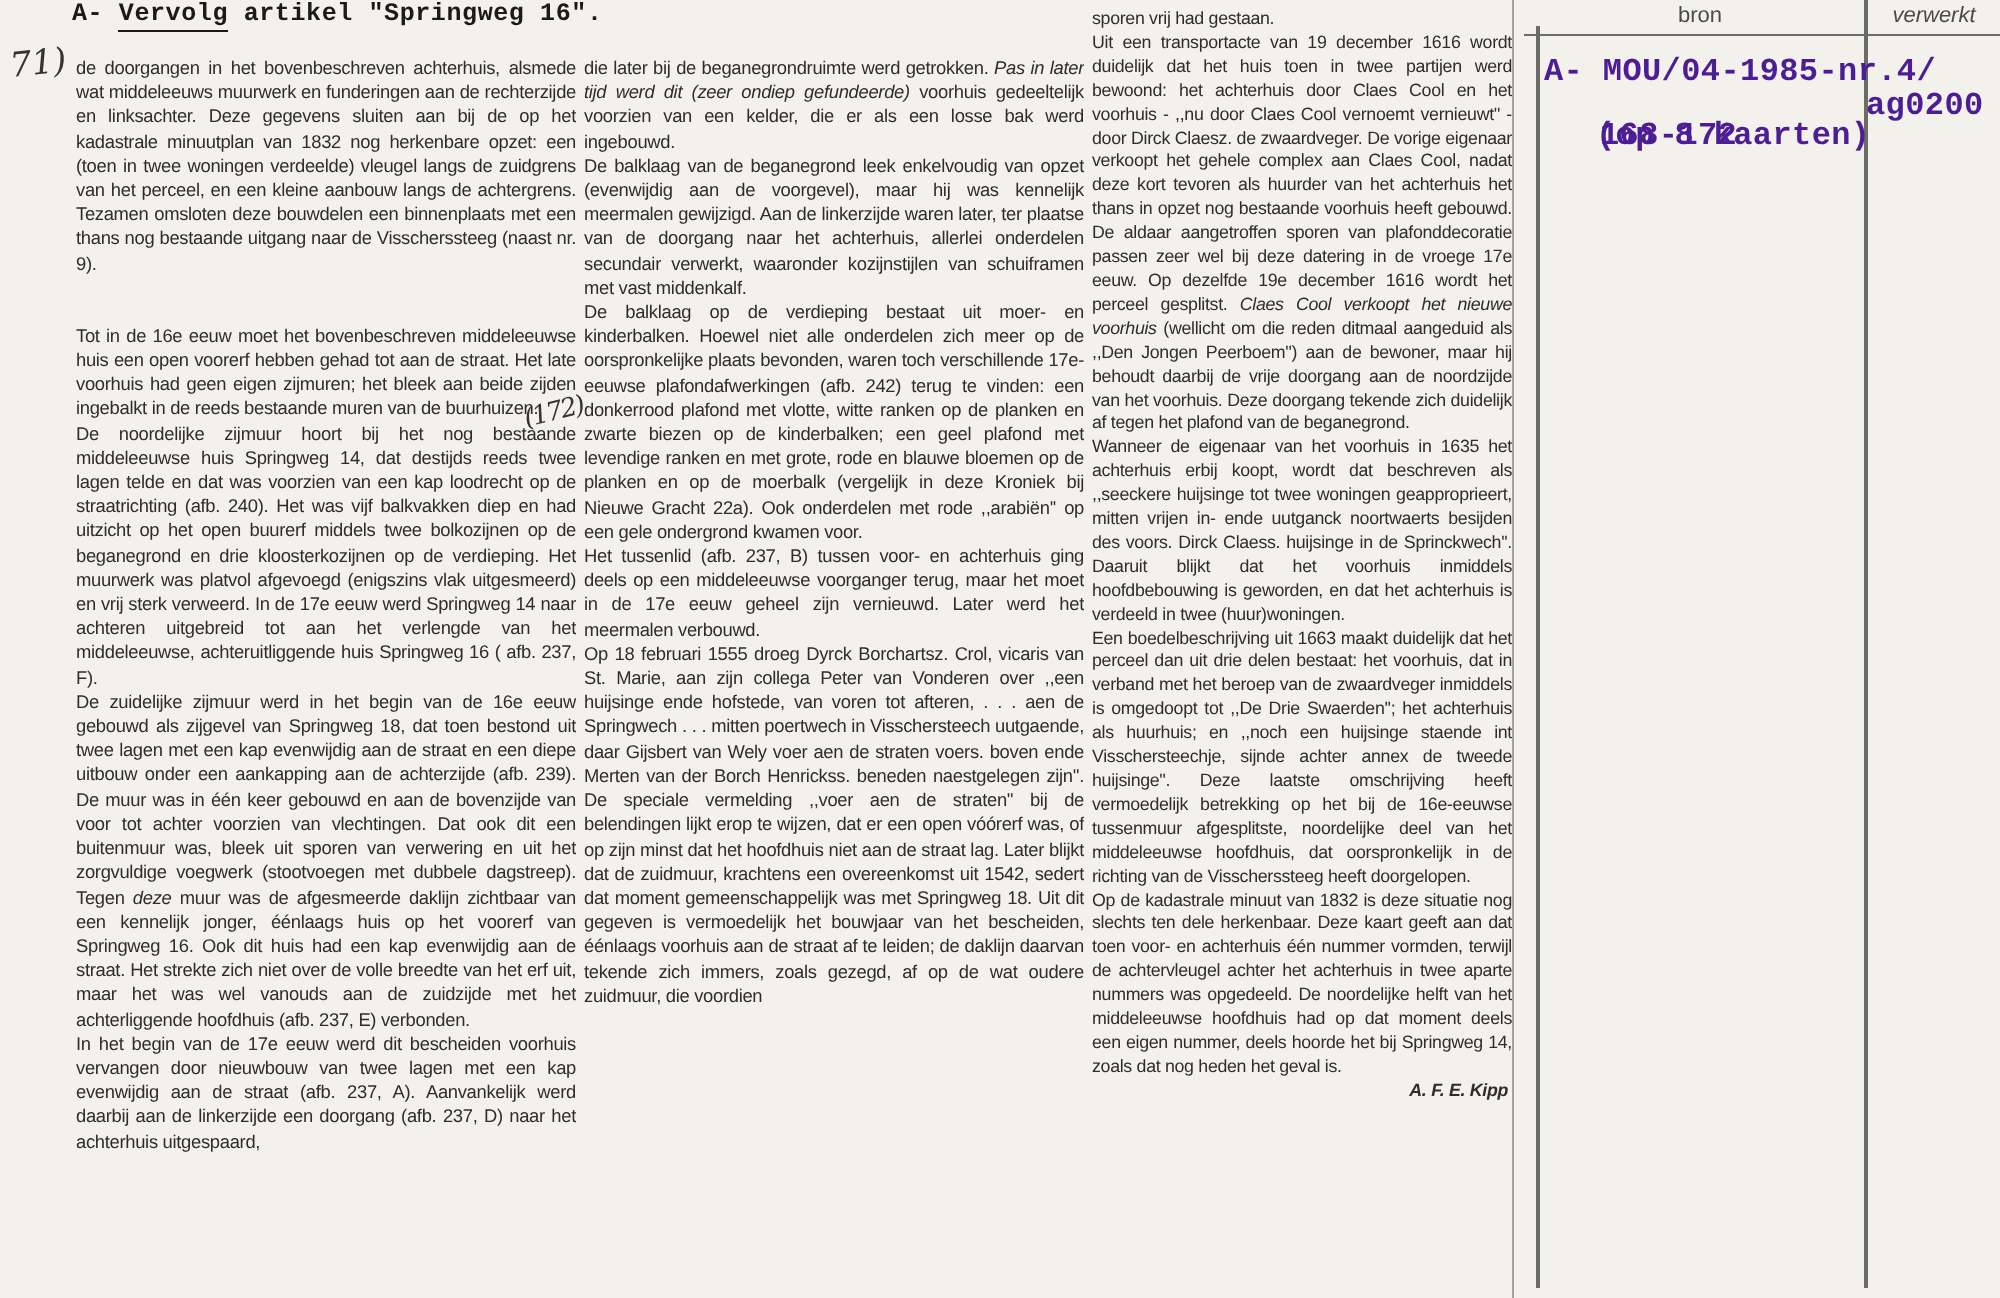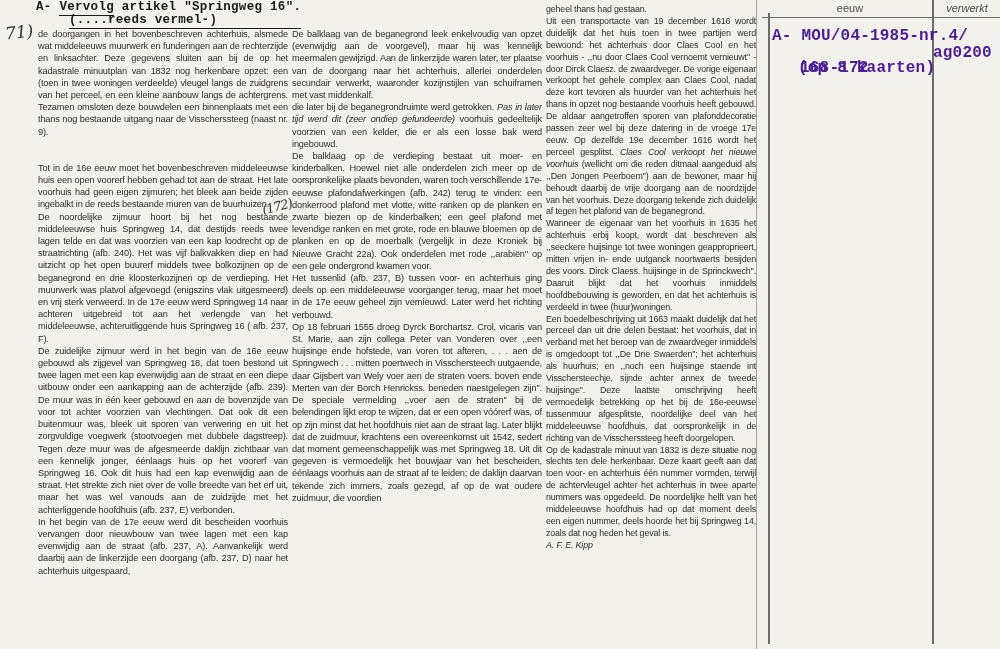--- a/index.html
+++ b/index.html
@@ -16,21 +16,21 @@
   .hand-172{left:262px;top:199px;font-size:13px;transform:rotate(-14deg);letter-spacing:-1px;}
   
   .col{position:absolute;top:28px;width:250px;font-size:9.2px;line-height:12.2px;
        letter-spacing:-0.15px;text-align:justify;overflow:hidden;color:#2e2d2a;}
   .col-1{left:38px;height:612px;}
   .col-2{left:292px;height:612px;}
   .col-3{left:546px;top:4px;width:210px;height:643px;font-size:8.9px;line-height:11.9px;}
   .block{margin:0;}
   .block.gap{margin-top:24px;}
   .block.heading{font-style:italic;}
-  .block.signature{text-align:left;font-style:italic;padding-right:2px;}
+  .block.signature{text-align:right;font-style:italic;padding-right:2px;font-weight:bold;}
   .it{font-style:italic;}
   
   .vrule,.hrule{position:absolute;background:#6b6b68;}
   .outer-rule{left:756px;top:0;width:1px;height:649px;background:#a5a4a0;}
   .bron-left-rule{left:768px;top:13px;width:1.5px;height:631px;}
   .divider-rule{left:932px;top:0;width:1.5px;height:644px;}
   .header-rule{left:762px;top:17px;width:238px;height:1px;}
   
   .sb-header{position:absolute;top:2px;font-size:11px;color:#4a4a47;}
   .sb-header.bron{left:770px;width:160px;text-align:center;}
@@ -40,53 +40,52 @@
   .sb-line1{left:772px;top:27px;}
   .sb-line2{left:800px;top:59px;}
   .sb-line3{left:798px;top:59px;}
   .sb-verwerkt{left:933px;top:44px;}
 </style>
 </head>
 <body>
 
 <div class="title-block">
   <div><span>A- </span><span class="ul">Vervolg</span><span> artikel "Springweg 16".</span></div>
-  <div class="title-line2 ul">(....reeds vermel-)</div>
 </div>
 
 <div class="hand hand-71">71)</div>
 <div class="hand hand-172">(172)</div>
 
 <div class="col col-1">
     <div class="block"><span>de doorgangen in het bovenbeschreven achterhuis, alsmede wat middeleeuws muurwerk en funderingen aan de rechterzijde en linksachter. Deze gegevens sluiten aan bij de op het kadastrale minuutplan van 1832 nog herkenbare opzet: een (toen in twee woningen verdeelde) vleugel langs de zuidgrens van het perceel, en een kleine aanbouw langs de achtergrens. Tezamen omsloten deze bouwdelen een binnenplaats met een thans nog bestaande uitgang naar de Visscherssteeg (naast nr. 9).</span></div>
     <div class="block gap"><span>Tot in de 16e eeuw moet het bovenbeschreven middeleeuwse huis een open voorerf hebben gehad tot aan de straat. Het late voorhuis had geen eigen zijmuren; het bleek aan beide zijden ingebalkt in de reeds bestaande muren van de buurhuizen.</span></div>
     <div class="block"><span>De noordelijke zijmuur hoort bij het nog bestaande middeleeuwse huis Springweg 14, dat destijds reeds twee lagen telde en dat was voorzien van een kap loodrecht op de straatrichting (afb. 240). Het was vijf balkvakken diep en had uitzicht op het open buurerf middels twee bolkozijnen op de beganegrond en drie kloosterkozijnen op de verdieping. Het muurwerk was platvol afgevoegd (enigszins vlak uitgesmeerd) en vrij sterk verweerd. In de 17e eeuw werd Springweg 14 naar achteren uitgebreid tot aan het verlengde van het middeleeuwse, achteruitliggende huis Springweg 16 ( afb. 237, F).</span></div>
     <div class="block"><span>De zuidelijke zijmuur werd in het begin van de 16e eeuw gebouwd als zijgevel van Springweg 18, dat toen bestond uit twee lagen met een kap evenwijdig aan de straat en een diepe uitbouw onder een aankapping aan de achterzijde (afb. 239). De muur was in één keer gebouwd en aan de bovenzijde van voor tot achter voorzien van vlechtingen. Dat ook dit een buitenmuur was, bleek uit sporen van verwering en uit het zorgvuldige voegwerk (stootvoegen met dubbele dagstreep). Tegen </span><span class="it">deze</span><span> muur was de afgesmeerde daklijn zichtbaar van een kennelijk jonger, éénlaags huis op het voorerf van Springweg 16. Ook dit huis had een kap evenwijdig aan de straat. Het strekte zich niet over de volle breedte van het erf uit, maar het was wel vanouds aan de zuidzijde met het achterliggende hoofdhuis (afb. 237, E) verbonden.</span></div>
     <div class="block"><span>In het begin van de 17e eeuw werd dit bescheiden voorhuis vervangen door nieuwbouw van twee lagen met een kap evenwijdig aan de straat (afb. 237, A). Aanvankelijk werd daarbij aan de linkerzijde een doorgang (afb. 237, D) naar het achterhuis uitgespaard,</span></div>
   </div>
 <div class="col col-2">
+    <div class="block"><span>die later bij de beganegrondruimte werd getrokken. </span><span class="it">Pas in later tijd werd dit (zeer ondiep gefundeerde)</span><span> voorhuis gedeeltelijk voorzien van een kelder, die er als een losse bak werd ingebouwd.</span></div>
     <div class="block"><span>De balklaag van de beganegrond leek enkelvoudig van opzet (evenwijdig aan de voorgevel), maar hij was kennelijk meermalen gewijzigd. Aan de linkerzijde waren later, ter plaatse van de doorgang naar het achterhuis, allerlei onderdelen secundair verwerkt, waaronder kozijnstijlen van schuiframen met vast middenkalf.</span></div>
-    <div class="block"><span>die later bij de beganegrondruimte werd getrokken. </span><span class="it">Pas in later tijd werd dit (zeer ondiep gefundeerde)</span><span> voorhuis gedeeltelijk voorzien van een kelder, die er als een losse bak werd ingebouwd.</span></div>
     <div class="block"><span>De balklaag op de verdieping bestaat uit moer- en kinderbalken. Hoewel niet alle onderdelen zich meer op de oorspronkelijke plaats bevonden, waren toch verschillende 17e-eeuwse plafondafwerkingen (afb. 242) terug te vinden: een donkerrood plafond met vlotte, witte ranken op de planken en zwarte biezen op de kinderbalken; een geel plafond met levendige ranken en met grote, rode en blauwe bloemen op de planken en op de moerbalk (vergelijk in deze Kroniek bij Nieuwe Gracht 22a). Ook onderdelen met rode ,,arabiën'' op een gele ondergrond kwamen voor.</span></div>
-    <div class="block"><span>Het tussenlid (afb. 237, B) tussen voor- en achterhuis ging deels op een middeleeuwse voorganger terug, maar het moet in de 17e eeuw geheel zijn vernieuwd. Later werd het richting verbouwd.</span></div>
+    <div class="block"><span>Het tussenlid (afb. 237, B) tussen voor- en achterhuis ging deels op een middeleeuwse voorganger terug, maar het moet in de 17e eeuw geheel zijn vernieuwd. Later werd het meermalen verbouwd.</span></div>
     <div class="block"><span>Op 18 februari 1555 droeg Dyrck Borchartsz. Crol, vicaris van St. Marie, aan zijn collega Peter van Vonderen over ,,een huijsinge ende hofstede, van voren tot afteren, . . .  aen de Springwech . . .  mitten poertwech in Visschersteech uutgaende, daar Gijsbert van Wely voer aen de straten voers. boven ende Merten van der Borch Henrickss. beneden naestgelegen zijn''. De speciale vermelding ,,voer aen de straten'' bij de belendingen lijkt erop te wijzen, dat er een open vóórerf was, of op zijn minst dat het hoofdhuis niet aan de straat lag. Later blijkt dat de zuidmuur, krachtens een overeenkomst uit 1542, sedert dat moment gemeenschappelijk was met Springweg 18. Uit dit gegeven is vermoedelijk het bouwjaar van het bescheiden, éénlaags voorhuis aan de straat af te leiden; de daklijn daarvan tekende zich immers, zoals gezegd, af op de wat oudere zuidmuur, die voordien</span></div>
   </div>
 <div class="col col-3">
-    <div class="block"><span>geheel thans had gestaan.</span></div>
+    <div class="block"><span>sporen vrij had gestaan.</span></div>
     <div class="block"><span>Uit een transportacte van 19 december 1616 wordt duidelijk dat het huis toen in twee partijen werd bewoond: het achterhuis door Claes Cool en het voorhuis - ,,nu door Claes Cool vernoemt vernieuwt'' - door Dirck Claesz. de zwaardveger. De vorige eigenaar verkoopt het gehele complex aan Claes Cool, nadat deze kort tevoren als huurder van het achterhuis het thans in opzet nog bestaande voorhuis heeft gebouwd. De aldaar aangetroffen sporen van plafonddecoratie passen zeer wel bij deze datering in de vroege 17e eeuw. Op dezelfde 19e december 1616 wordt het perceel gesplitst. </span><span class="it">Claes Cool verkoopt het nieuwe voorhuis</span><span> (wellicht om die reden ditmaal aangeduid als ,,Den Jongen Peerboem'') aan de bewoner, maar hij behoudt daarbij de vrije doorgang aan de noordzijde van het voorhuis. Deze doorgang tekende zich duidelijk af tegen het plafond van de beganegrond.</span></div>
     <div class="block"><span>Wanneer de eigenaar van het voorhuis in 1635 het achterhuis erbij koopt, wordt dat beschreven als ,,seeckere huijsinge tot twee woningen geapproprieert, mitten vrijen in- ende uutganck noortwaerts besijden des voors. Dirck Claess. huijsinge in de Sprinckwech''. Daaruit blijkt dat het voorhuis inmiddels hoofdbebouwing is geworden, en dat het achterhuis is verdeeld in twee (huur)woningen.</span></div>
     <div class="block"><span>Een boedelbeschrijving uit 1663 maakt duidelijk dat het perceel dan uit drie delen bestaat: het voorhuis, dat in verband met het beroep van de zwaardveger inmiddels is omgedoopt tot ,,De Drie Swaerden''; het achterhuis als huurhuis; en ,,noch een huijsinge staende int Visschersteechje, sijnde achter annex de tweede huijsinge''. Deze laatste omschrijving heeft vermoedelijk betrekking op het bij de 16e-eeuwse tussenmuur afgesplitste, noordelijke deel van het middeleeuwse hoofdhuis, dat oorspronkelijk in de richting van de Visscherssteeg heeft doorgelopen.</span></div>
     <div class="block"><span>Op de kadastrale minuut van 1832 is deze situatie nog slechts ten dele herkenbaar. Deze kaart geeft aan dat toen voor- en achterhuis één nummer vormden, terwijl de achtervleugel achter het achterhuis in twee aparte nummers was opgedeeld. De noordelijke helft van het middeleeuwse hoofdhuis had op dat moment deels een eigen nummer, deels hoorde het bij Springweg 14, zoals dat nog heden het geval is.</span></div>
     <div class="block signature"><span class="it">A. F. E. Kipp</span></div>
   </div>
 
 <div class="vrule outer-rule"></div>
 <div class="vrule bron-left-rule"></div>
 <div class="vrule divider-rule"></div>
 <div class="hrule header-rule"></div>
 
-<div class="sb-header bron">eeuw</div>
+<div class="sb-header bron">bron</div>
 <div class="sb-header verwerkt">verwerkt</div>
 
 <div class="sb-entry sb-line1">A- MOU/04-1985-nr.4/</div>
 <div class="sb-entry sb-line2">168-172</div>
 <div class="sb-entry sb-line3">(op 8 kaarten)</div>
 <div class="sb-entry sb-verwerkt">ag0200</div>
 
 </body></html>

